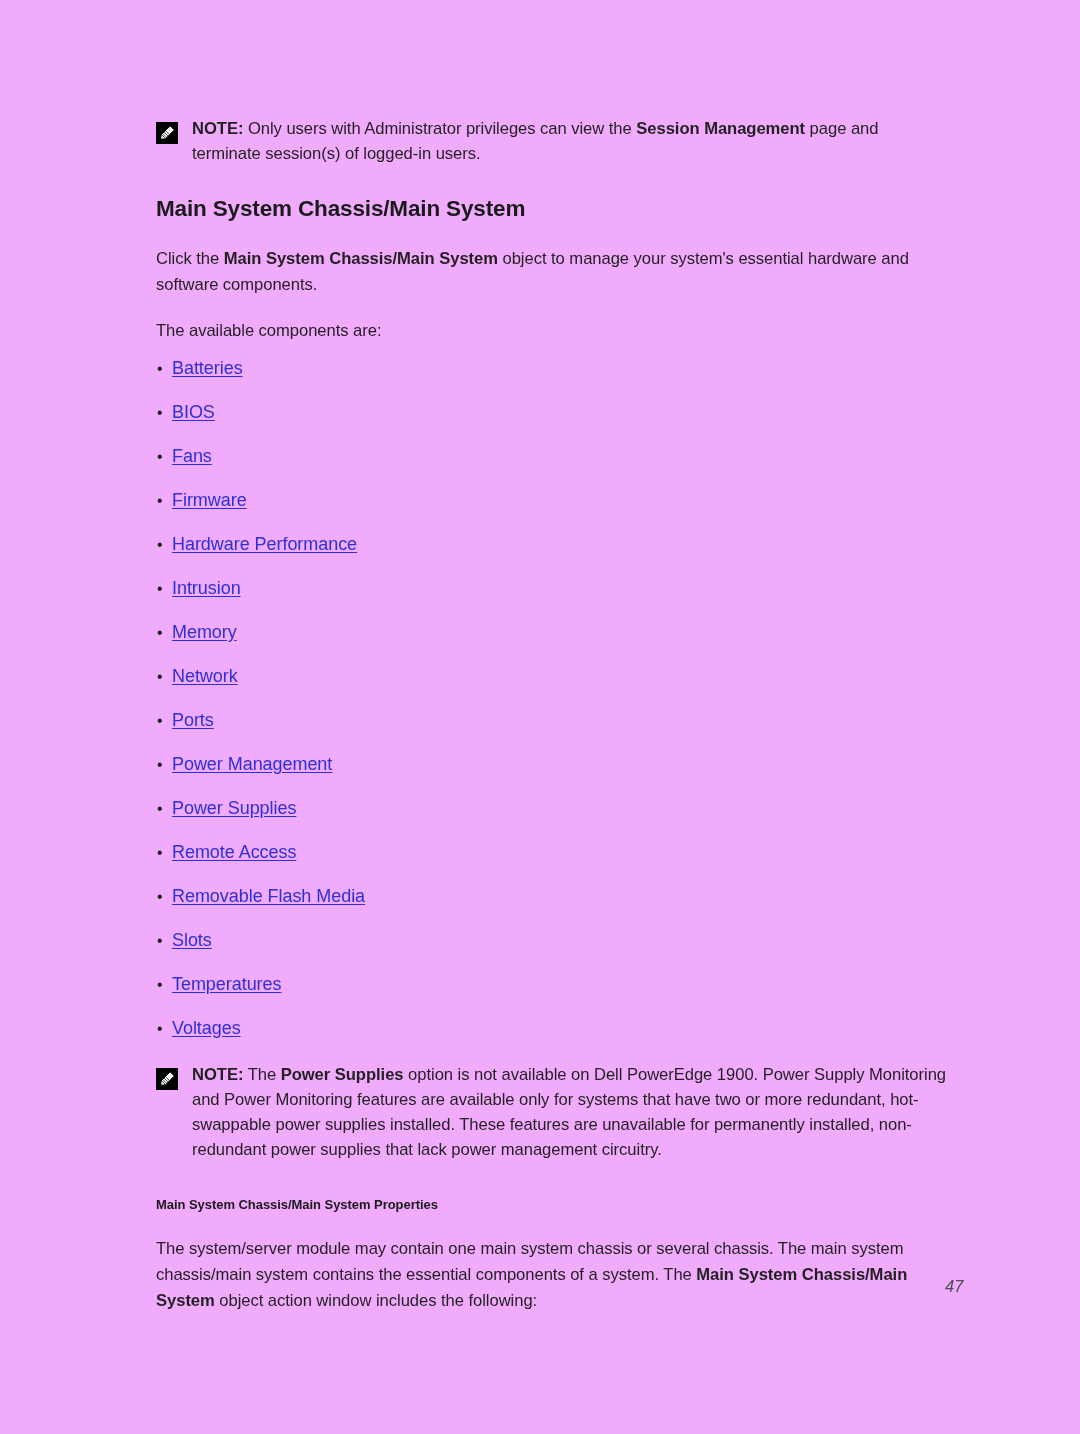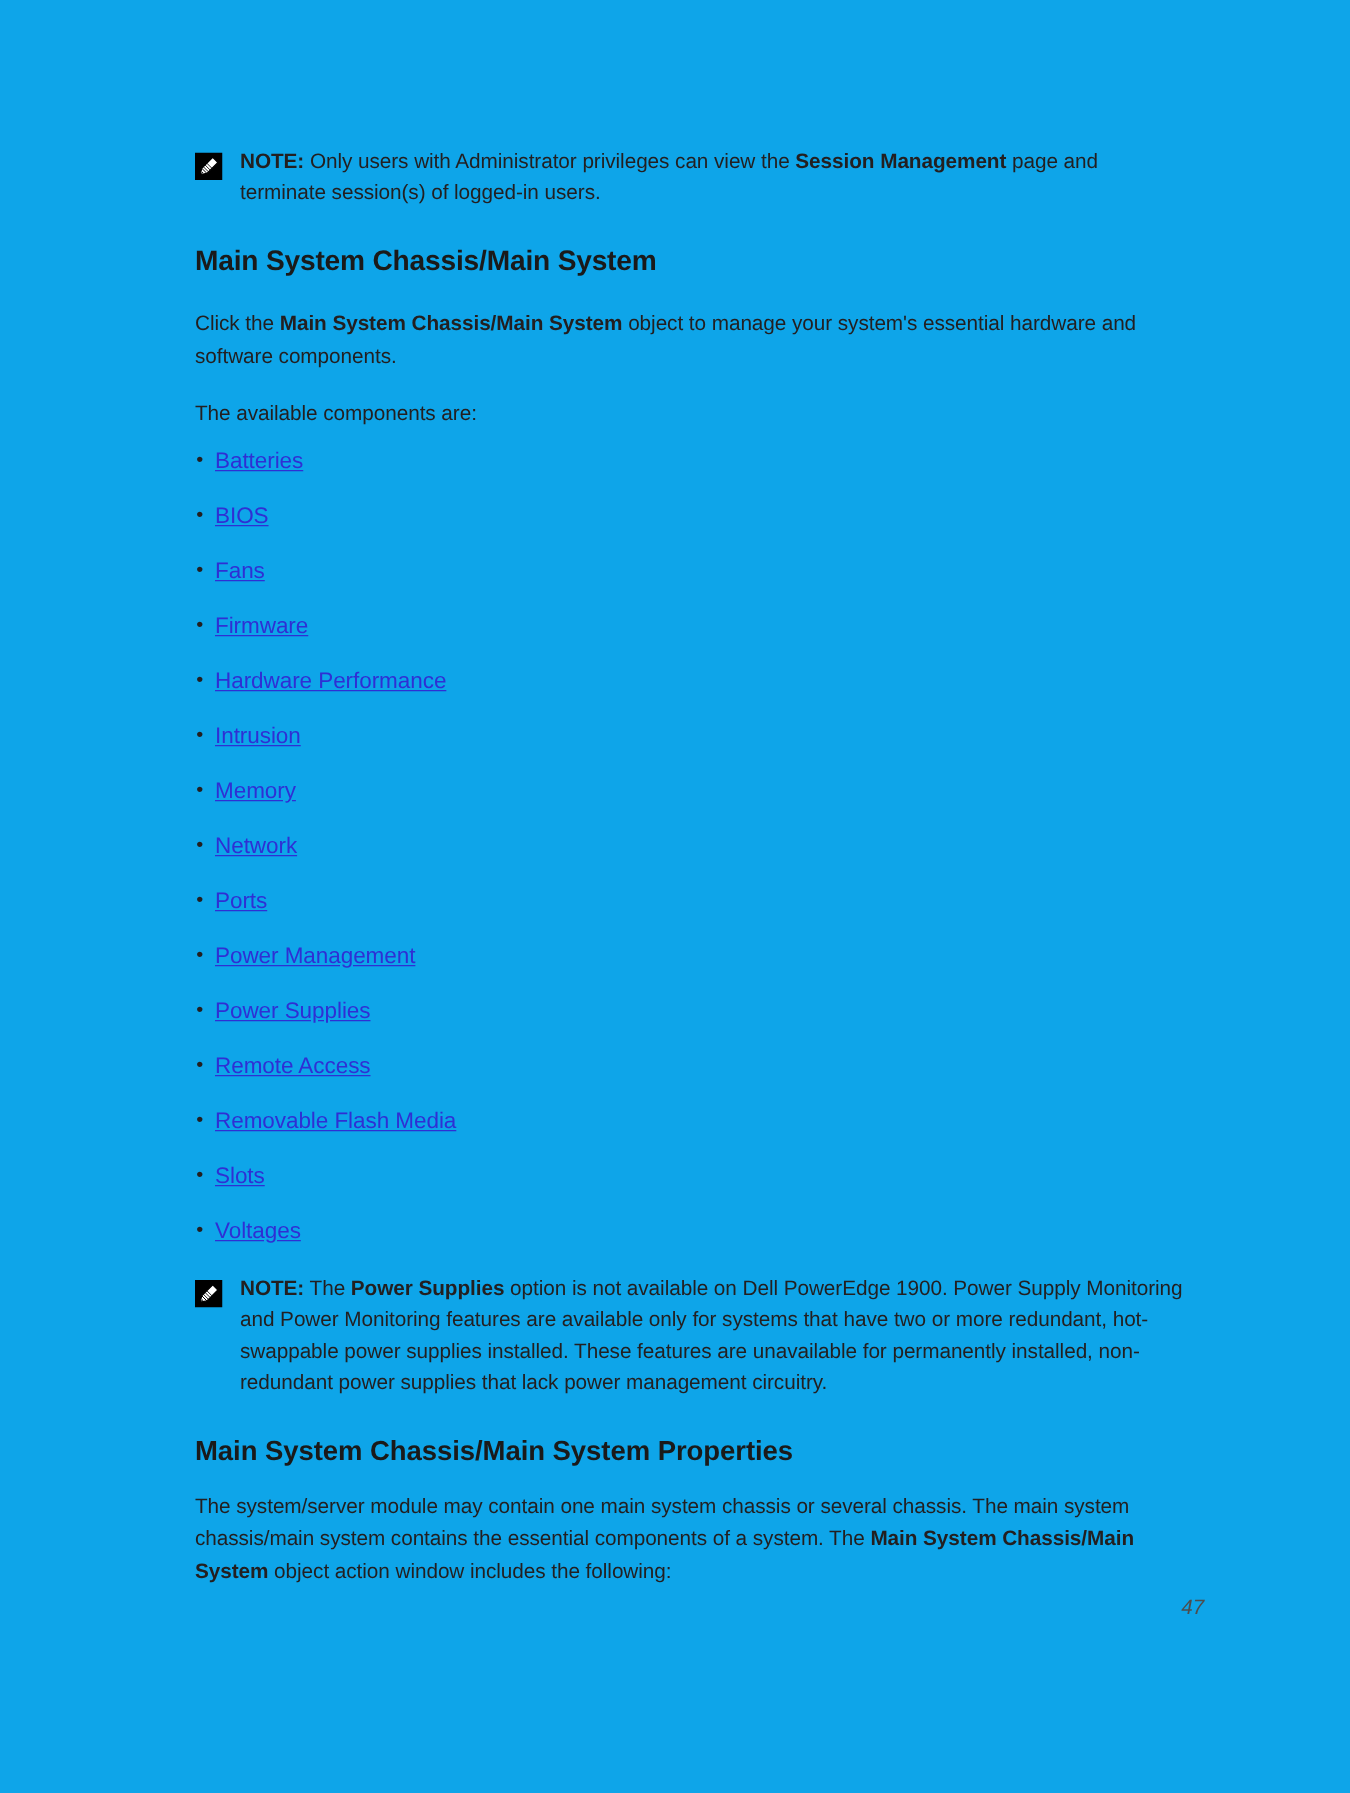--- a/index.html
+++ b/index.html
@@ -15,21 +15,21 @@
     font-family: "Liberation Sans", sans-serif;
     color: #231f20;
     overflow: hidden;
   }
 
   .page {
     position: absolute;
     top: 0; left: 0;
     width: 1080px;
     height: 1434px;
-    background: #0ea5e9;
+    background: #f0abfc;
   }
 
   .content {
     position: absolute;
     left: 156px;
     top: 116px;
     width: 792px;
   }
 
   
@@ -60,21 +60,21 @@
   
   h1.section-title {
     font-size: 22.5px;
     font-weight: bold;
     line-height: 30px;
     margin: 28px 0 22px 0;
     color: #1a1a1a;
     letter-spacing: -0.15px;
   }
   h2.sub-title {
-    font-size: 22px;
+    font-size: 13px;
     font-weight: bold;
     line-height: 26px;
     margin: 30px 0 18px 0;
     color: #1a1a1a;
     letter-spacing: -0.05px;
   }
 
   
   p.body-text {
     font-size: 16.6px;
@@ -170,20 +170,21 @@
       <li><a class="doc-link" href="#">Hardware Performance</a></li>
       <li><a class="doc-link" href="#">Intrusion</a></li>
       <li><a class="doc-link" href="#">Memory</a></li>
       <li><a class="doc-link" href="#">Network</a></li>
       <li><a class="doc-link" href="#">Ports</a></li>
       <li><a class="doc-link" href="#">Power Management</a></li>
       <li><a class="doc-link" href="#"> Power Supplies</a></li>
       <li><a class="doc-link" href="#">Remote Access</a></li>
       <li><a class="doc-link" href="#">Removable Flash Media</a></li>
       <li><a class="doc-link" href="#">Slots</a></li>
+      <li><a class="doc-link" href="#">Temperatures</a></li>
       <li><a class="doc-link" href="#">Voltages</a></li>
     </ul>
 
     <div class="note" style="margin-top:16px;">
       <span class="note-icon">
         <svg width="22" height="22" viewBox="0 0 22 22" aria-hidden="true">
           <rect x="0" y="0" width="22" height="22" fill="#000000"></rect>
           <path d="M4.2 17.6 L5.4 12.6 L14.2 3.9 L18.3 8.0 L9.5 16.7 Z" fill="#ffffff" stroke="#000000" stroke-width="0.9"></path>
           <path d="M5.4 12.6 L9.5 16.7" stroke="#000000" stroke-width="0.8"></path>
           <path d="M6.6 11.3 L10.7 15.4" stroke="#000000" stroke-width="0.7"></path>

